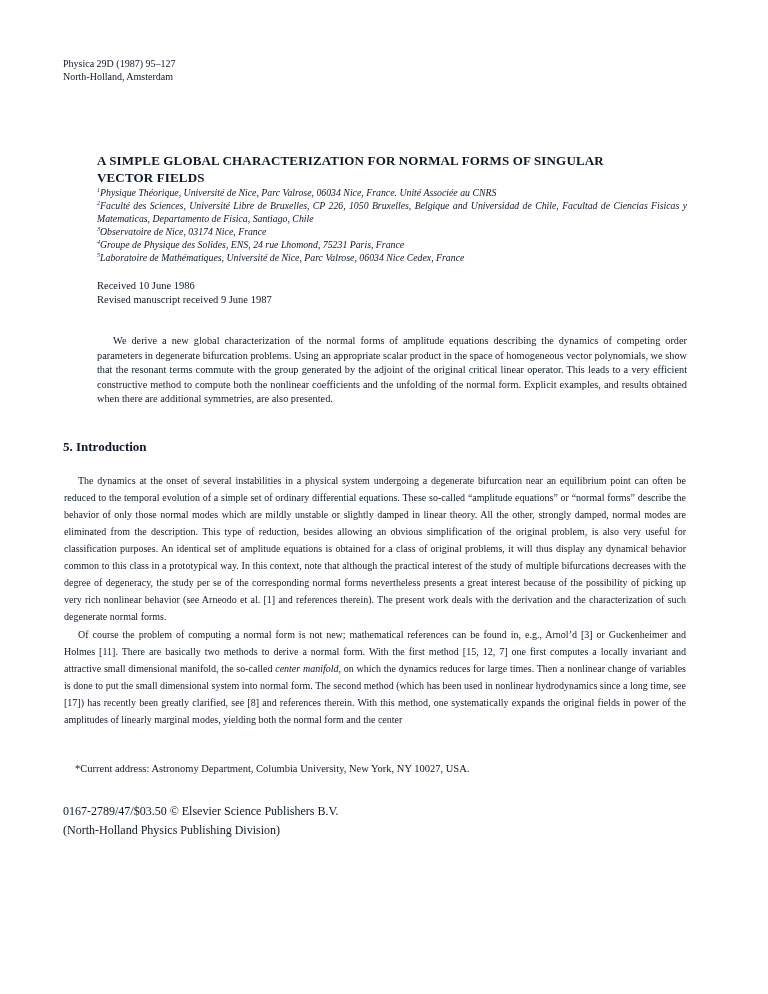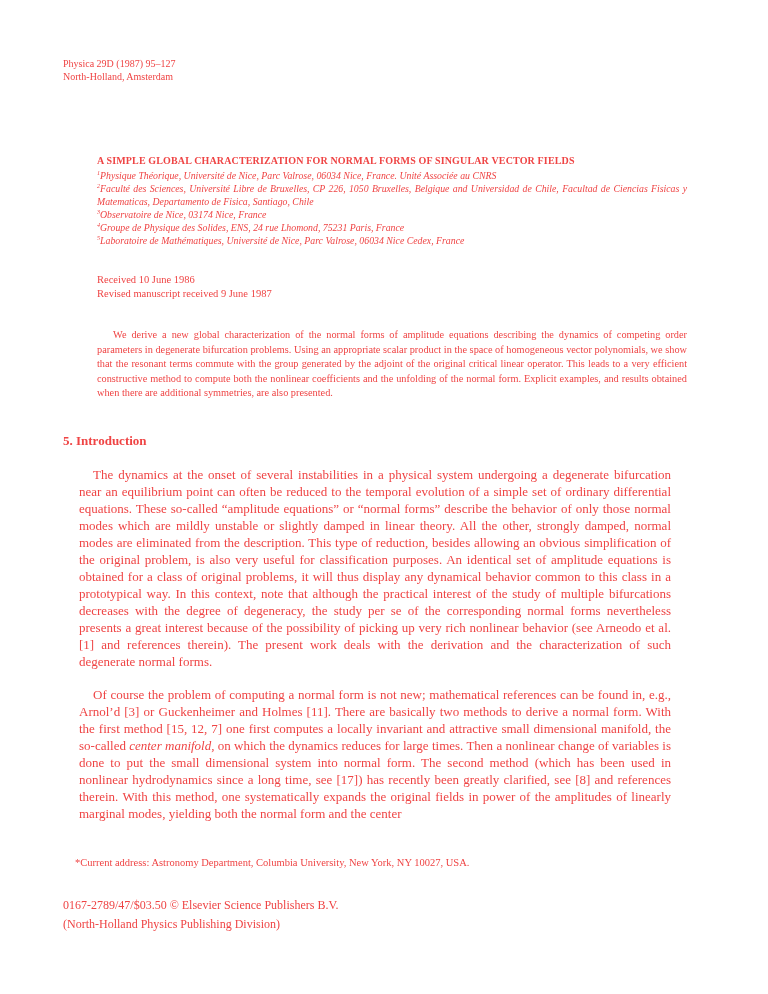--- a/index.html
+++ b/index.html
@@ -6,34 +6,34 @@
     margin: 0;
     padding: 0;
     background: #ffffff;
   }
   .page {
     position: relative;
     width: 768px;
     height: 994px;
     box-sizing: border-box;
     background: #ffffff;
-    color: #ef4444;
+    color: #0f172a;
     padding: 57px 81px 0 63px;
     overflow: hidden;
     font-family: "Liberation Serif", "DejaVu Serif", serif;
   }
   .journal-header {
     font-size: 10px;
     line-height: 13px;
   }
   .front {
     margin-left: 34px;
   }
   .title {
-    font-size: 10px;
+    font-size: 13px;
     font-weight: bold;
     line-height: 17px;
     letter-spacing: 0.15px;
     max-width: 545px;
     margin: 69px 0 0 0;
   }
   .authors {
     font-size: 12.5px;
     line-height: 16px;
     margin: 18px 0 4px 0;
@@ -43,42 +43,42 @@
     line-height: 0;
     vertical-align: super;
   }
   .affiliations {
     font-style: italic;
     font-size: 9.8px;
     line-height: 13px;
     text-align: justify;
   }
   .received {
-    margin-top: 26px;
+    margin-top: 15px;
     font-size: 10.5px;
     line-height: 14px;
   }
   .abstract {
     margin: 27px 0 0 0;
     font-size: 10.3px;
     line-height: 14.6px;
     text-align: justify;
     text-indent: 16px;
   }
   .section-heading {
     font-size: 13px;
     font-weight: bold;
     margin: 32px 0 0 0;
   }
   p.body {
-    font-size: 13px;
+    font-size: 10px;
     line-height: 17px;
     text-align: justify;
     text-indent: 14px;
-    margin: 16px;
+    margin: 1px;
   }
   p.body.first {
     margin-top: 17px;
   }
   .footnote {
     font-size: 10.5px;
     line-height: 14px;
     margin-top: 34px;
     padding-left: 12px;
   }

